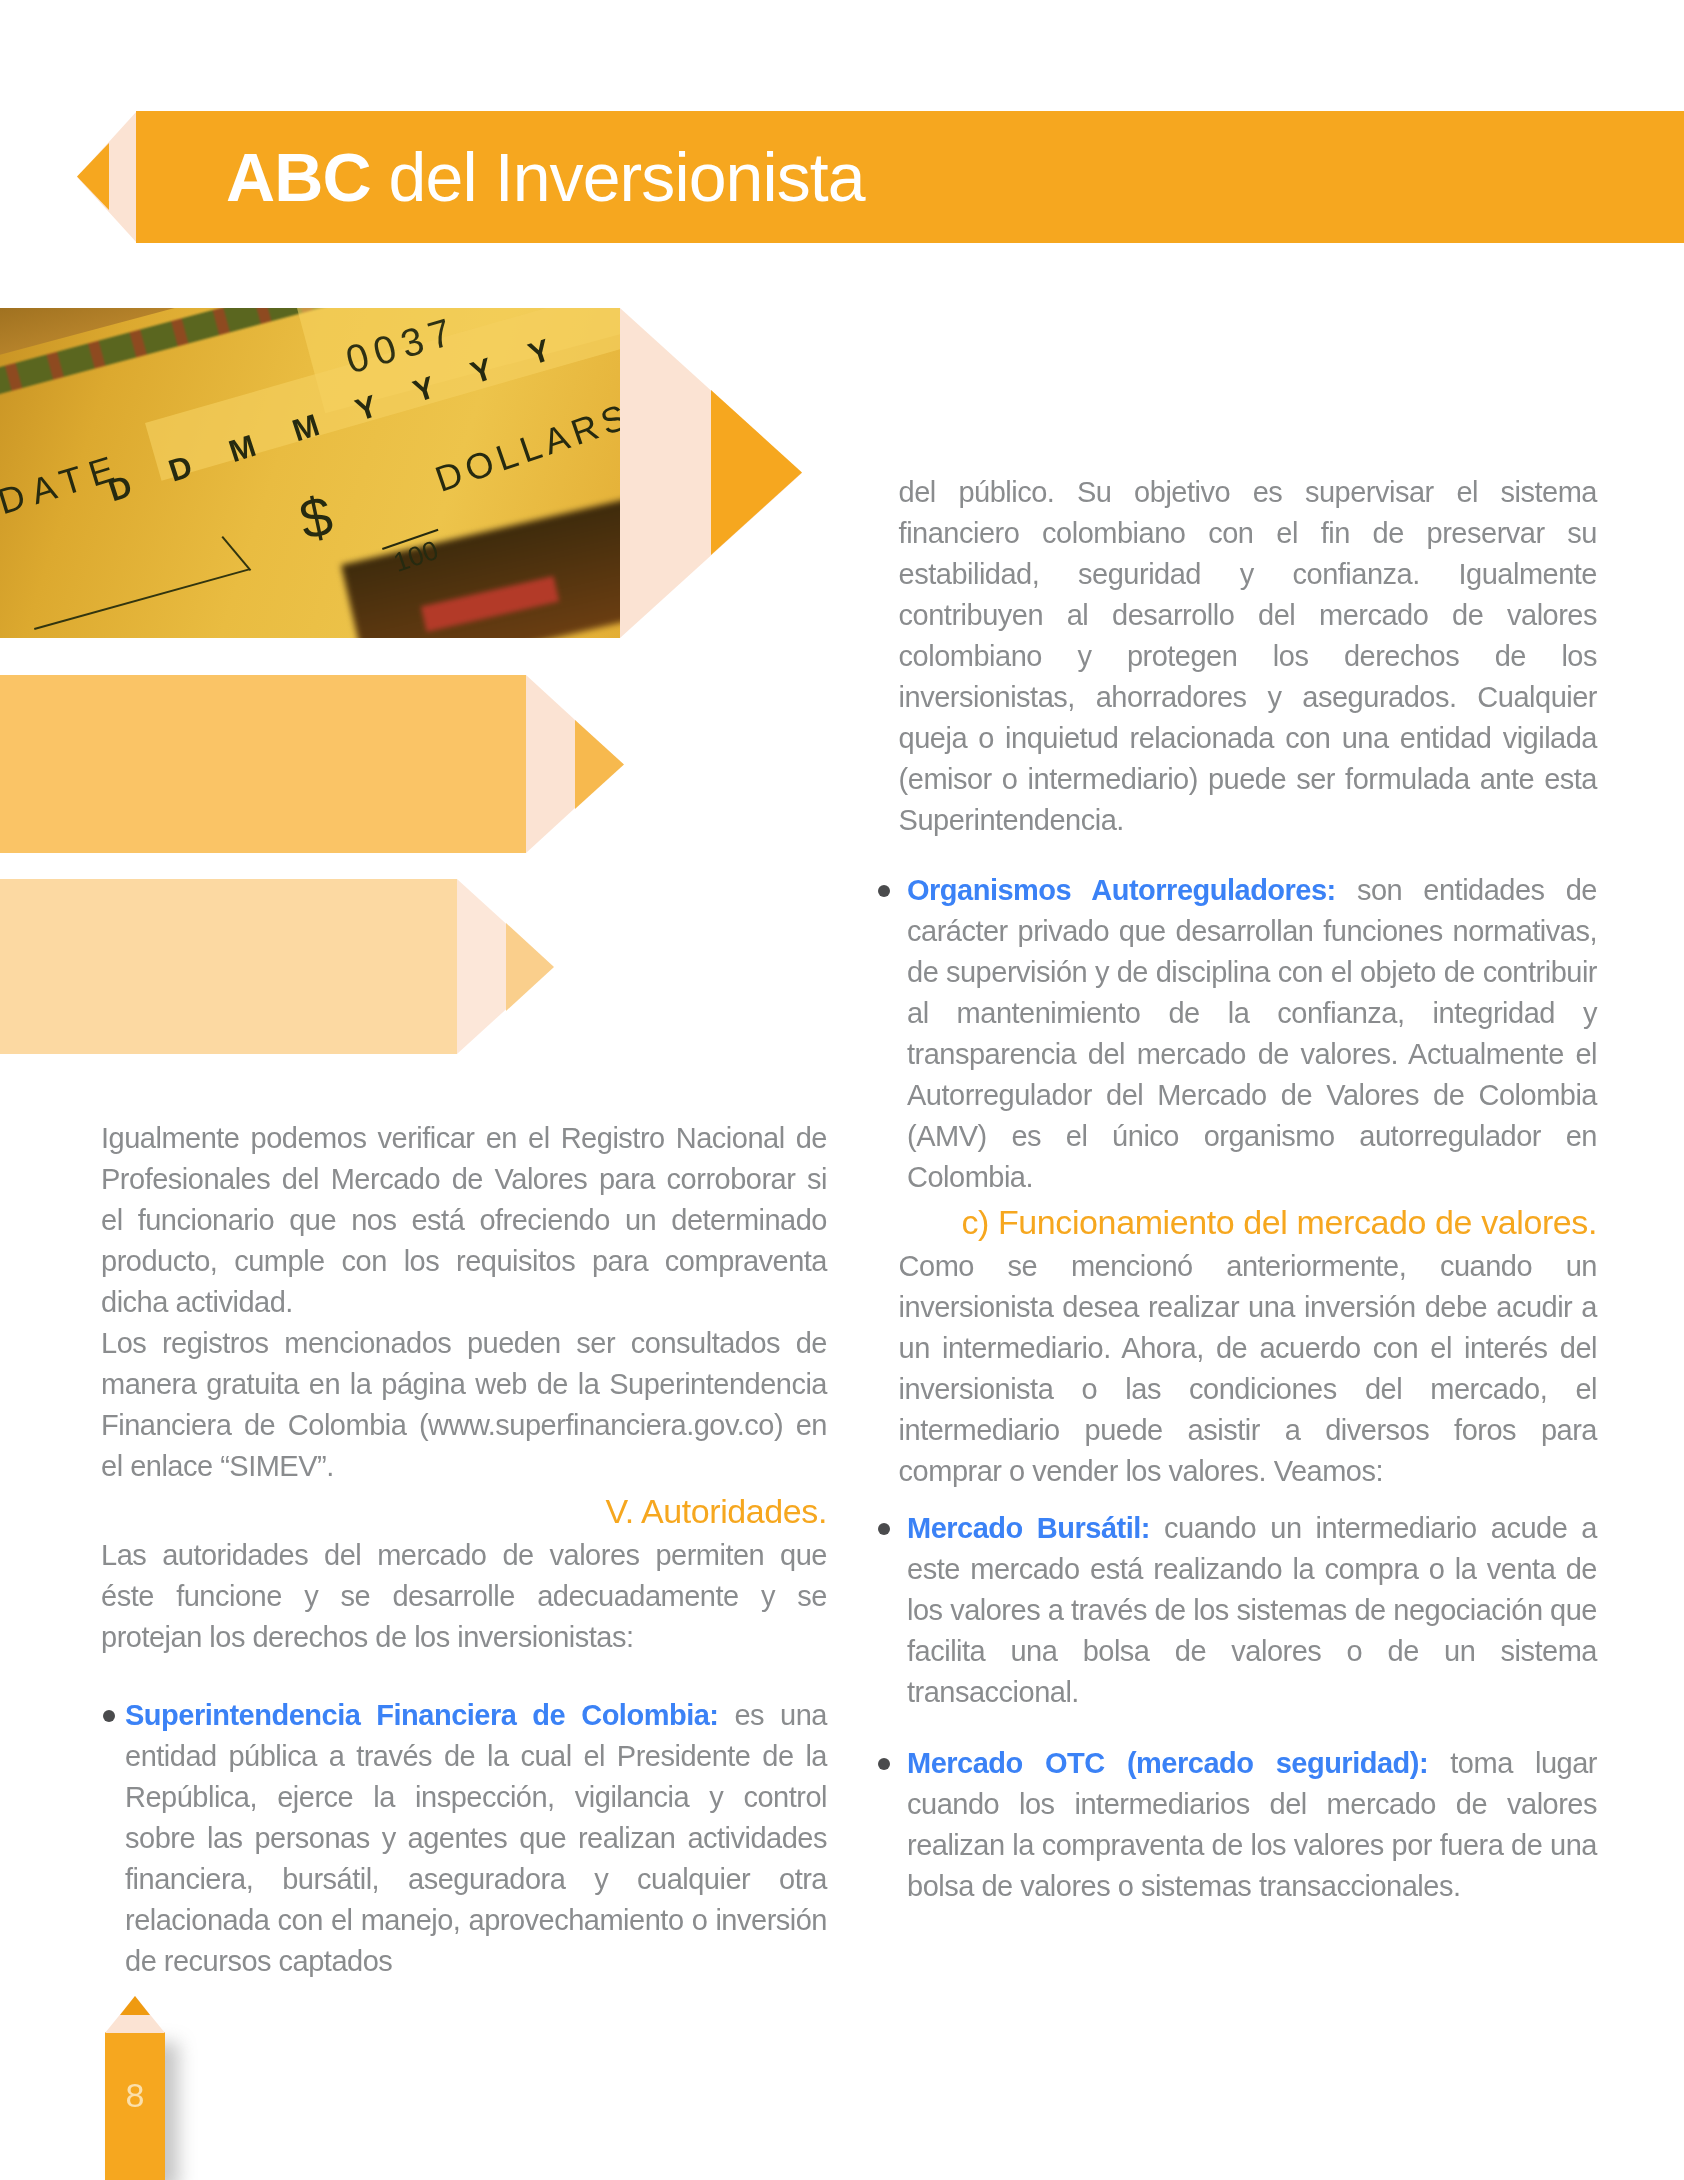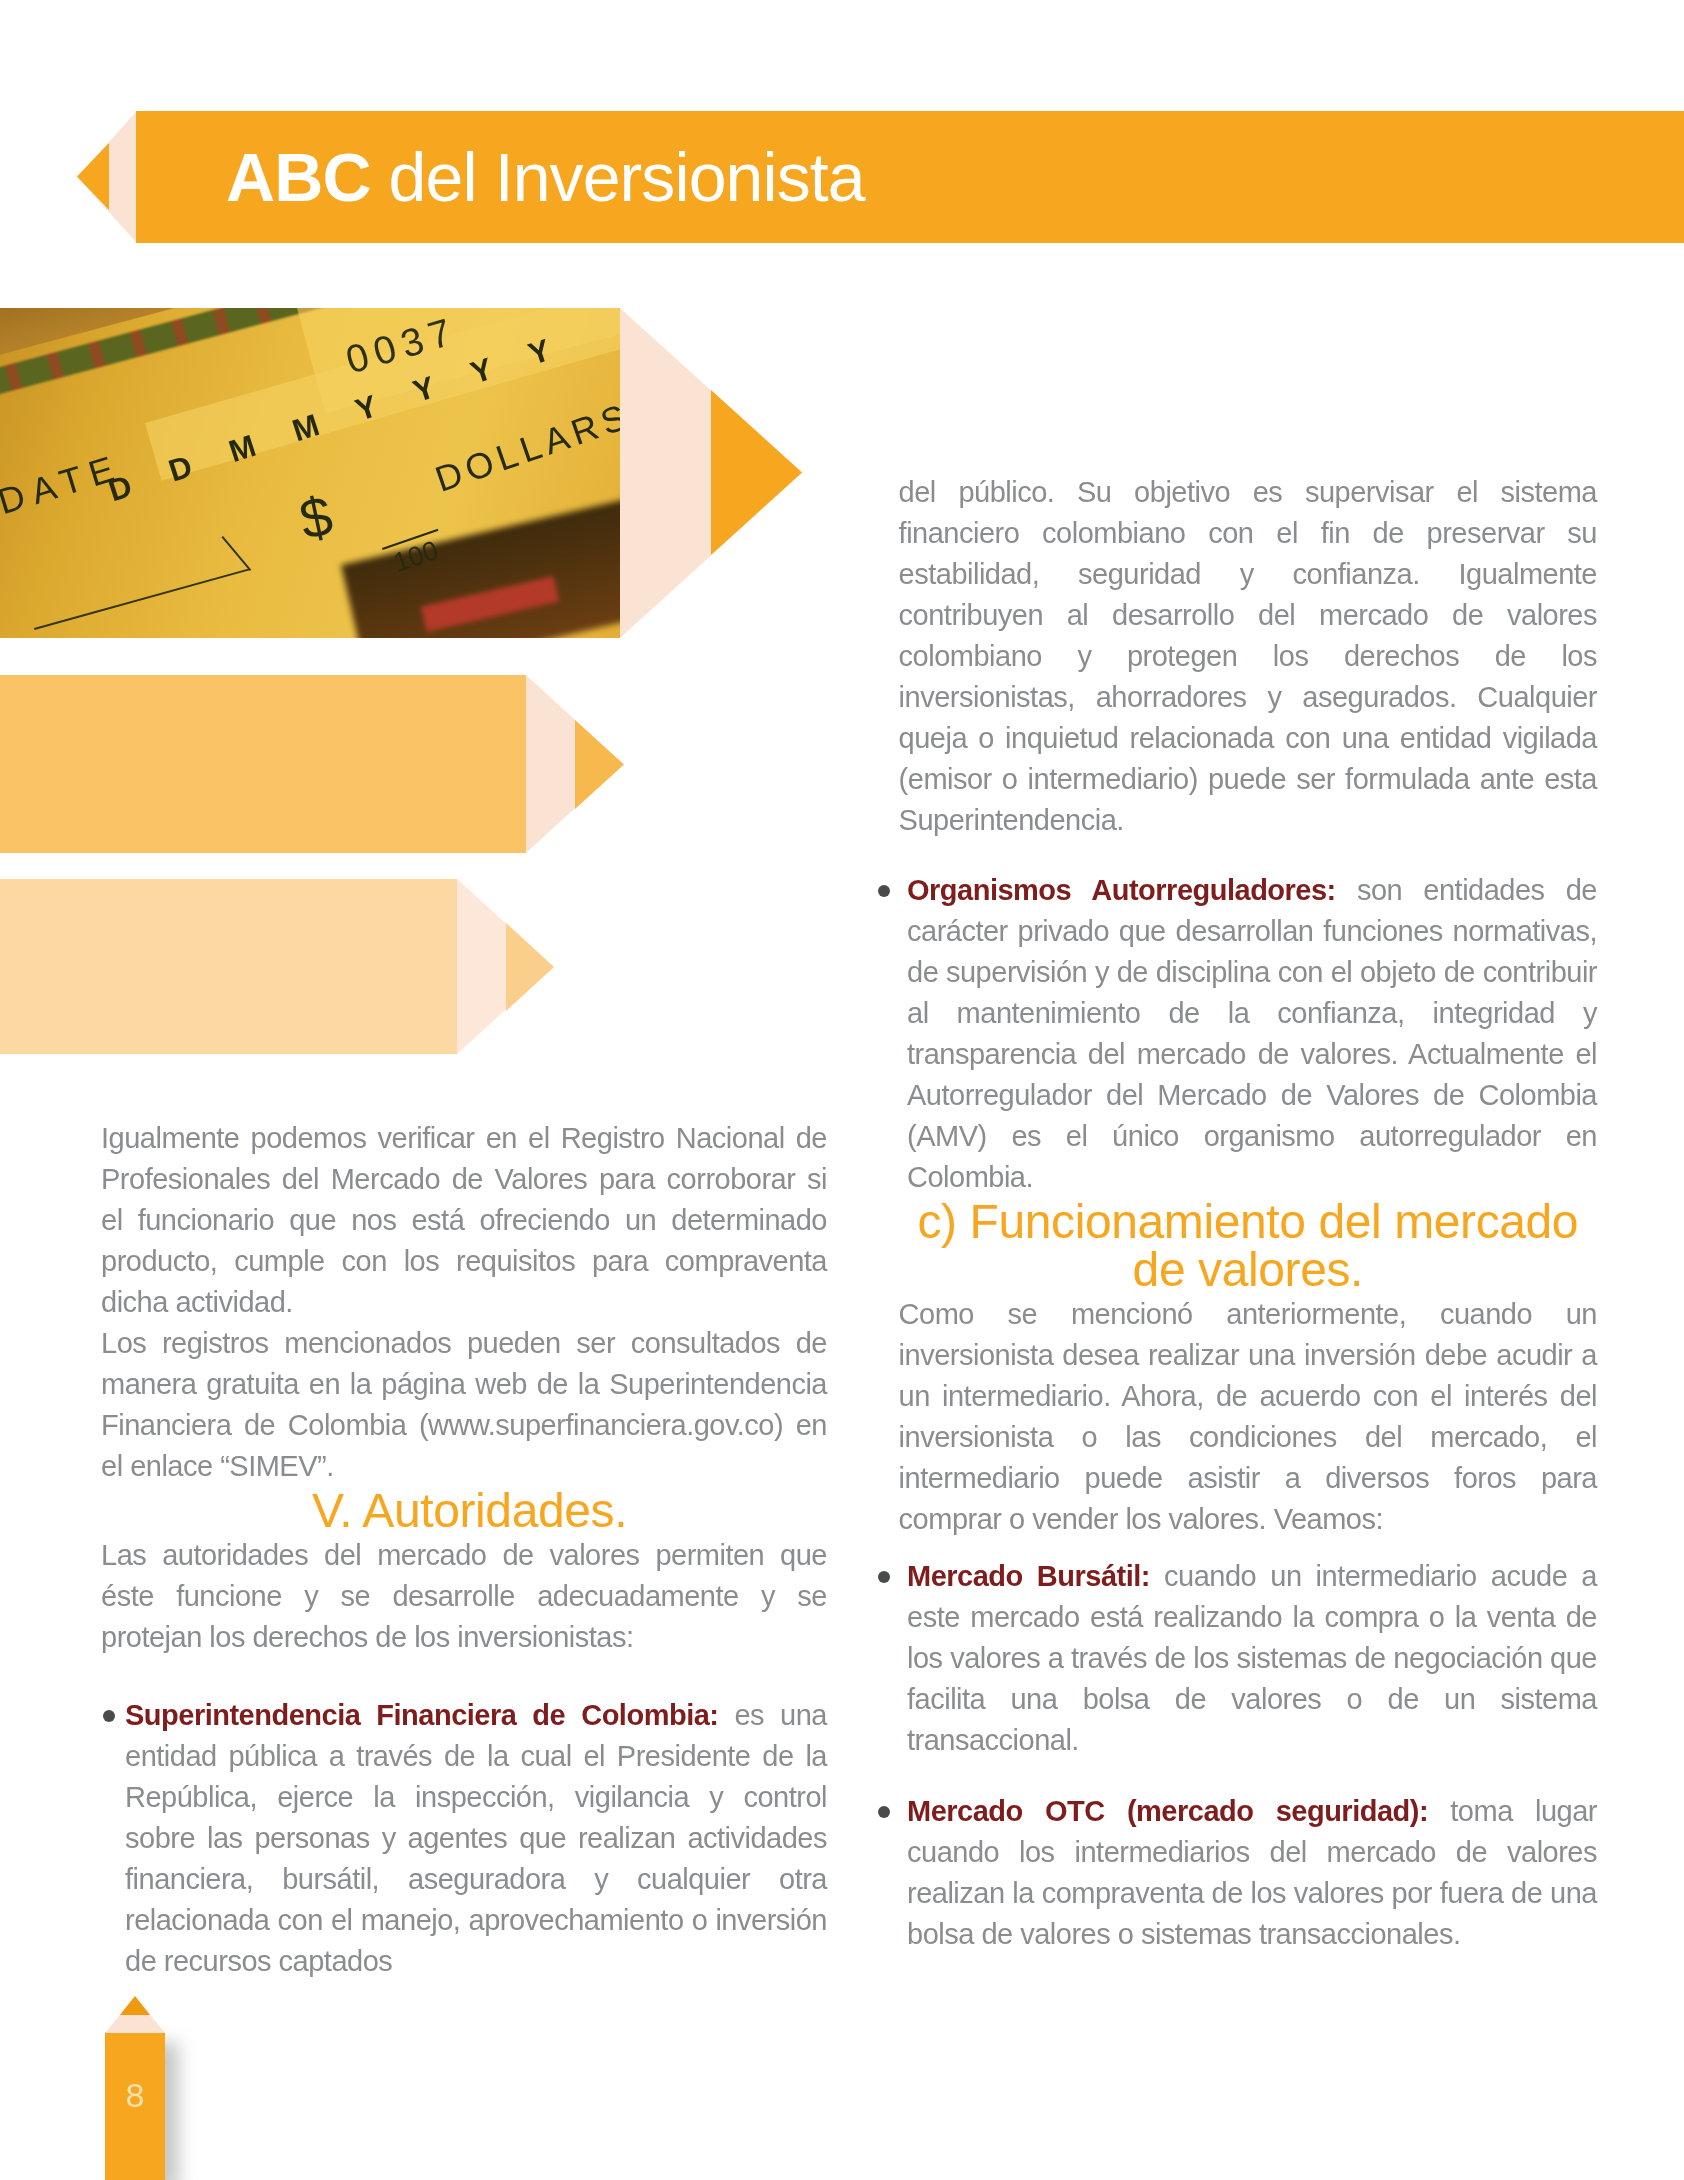--- a/index.html
+++ b/index.html
@@ -125,24 +125,24 @@
   .bar2-body{position:absolute;left:0;top:879px;width:457px;height:175px;background:#FCD9A2;}
   .bar2-wood{position:absolute;left:457px;top:879px;width:96px;height:175px;background:#FCE7D9;clip-path:polygon(0 0,100% 50%,0 100%);}
   .bar2-lead{position:absolute;left:506px;top:923px;width:48px;height:88px;background:#FACF8C;clip-path:polygon(0 0,100% 50%,0 100%);}
 
   
   .col{position:absolute;color:#8A8C8E;font-size:29px;line-height:41px;letter-spacing:-0.5px;text-align:justify;}
   .col-left{left:101px;top:1118px;width:726px;}
   .col-right{left:873px;top:472px;width:724px;}
   .col p{margin:0;}
   .col-right > p{padding-left:25.6px;}
-  .b{font-weight:700;color:#7f1d1d;}
+  .b{font-weight:700;color:#3b82f6;}
   .heading{
-    color:#F6A71F;font-size:48px;line-height:48px;font-weight:400;
-    letter-spacing:-0.4px;text-align:center;
+    color:#F6A71F;font-size:34px;line-height:48px;font-weight:400;
+    letter-spacing:-0.4px;text-align:right;
   }
   .hl{padding-left:11px;}
   .hr{padding-left:9.4px;}
   .bullet{position:relative;}
   .col-left .bullet{padding-left:24px;}
   .col-right .bullet{padding-left:34px;}
   .dot{position:absolute;top:14.5px;width:12px;height:12px;border-radius:50%;background:#4A4B4D;}
   .col-left .dot{left:1.7px;}
   .col-right .dot{left:5.1px;}
   .link{color:#F0A22B;}

